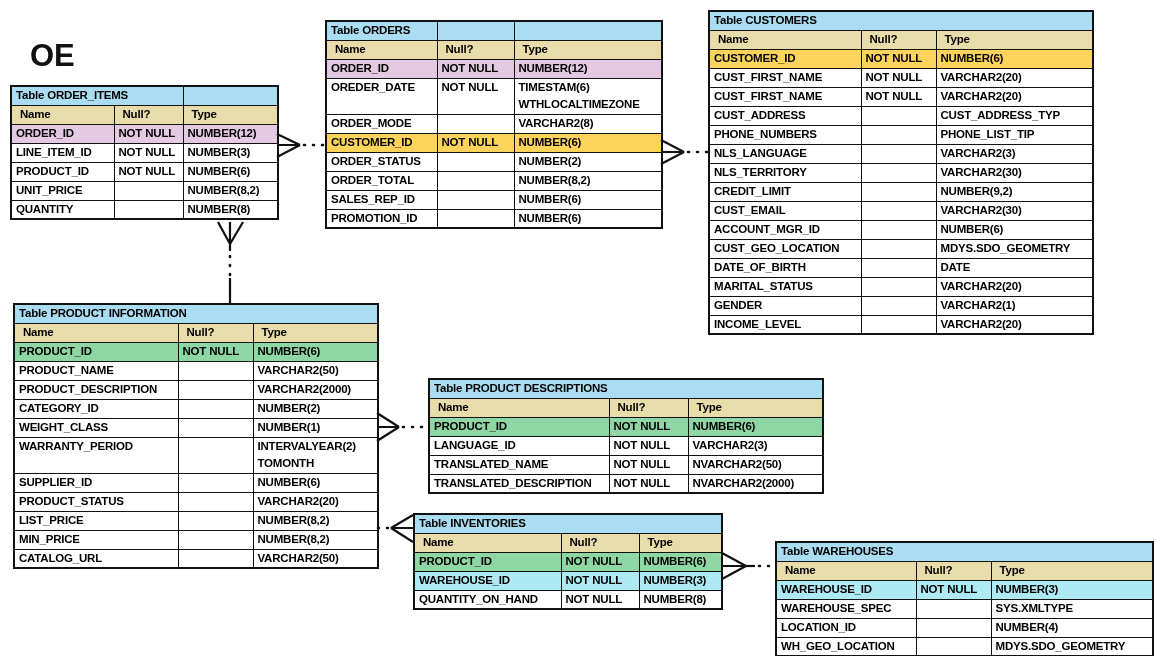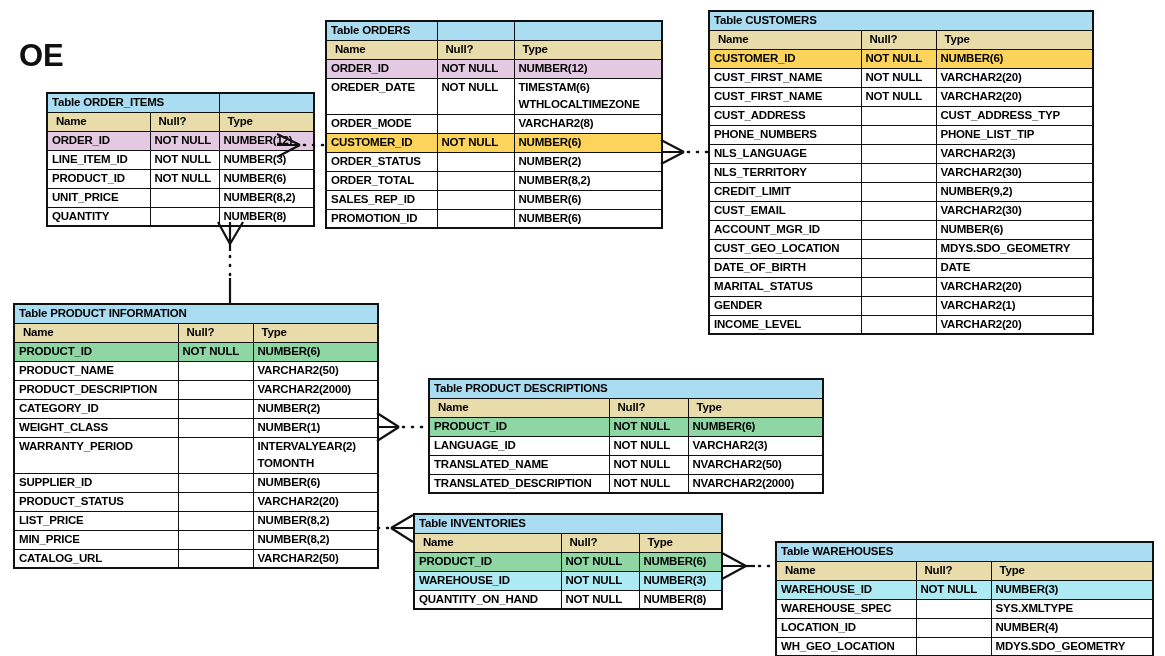--- a/index.html
+++ b/index.html
@@ -2,21 +2,21 @@
 <html style="--header_blue: #aaddf2; --header_tan: #e9dcab; --pink: #e4c9e2; --yellow: #fcd45c; --green: #8ed7a4; --cyan: #aeeaf4;"><head>
 <meta charset="utf-8">
 <style>
   html,body{margin:0;padding:0;}
   body{
     width:1165px;height:656px;position:relative;overflow:hidden;
     background:#fff;font-family:"Liberation Sans",sans-serif;
   }
   #stage{position:absolute;inset:0;}
   .schema-label{
-    position:absolute;left:19px;top:38px;
+    position:absolute;left:30px;top:38px;
     font-size:31px;font-weight:bold;color:#111;letter-spacing:0px;text-align:center;
   }
   .tblbox{position:absolute;}
   table.tbl{
     border-collapse:collapse;table-layout:fixed;background:#fff;
     border:2.6px solid #111;
   }
   table.tbl td{
     border:1.6px solid #111;
     height:19px;box-sizing:border-box;
@@ -36,21 +36,21 @@
   .solidline{stroke:#111;stroke-width:2.2;fill:none;}
   .dotline{stroke:#111;stroke-width:2.6;fill:none;stroke-linecap:round;stroke-dasharray:1 8;}
 </style>
 </head>
 <body>
 
 <div id="stage">
 
   <div class="schema-label">OE</div>
 
-  <div class="tblbox" style="left:10px;top:92px;margin-left:36px;">
+  <div class="tblbox" style="left:10px;top:85px;">
     <table class="tbl" style="width:267px;">
       <colgroup>
           <col style="width:103px">
           <col style="width:69px">
           <col style="width:95px">
         </colgroup>
       <thead>
         <tr class="title-row">
           <td colspan="2">Table ORDER_ITEMS</td>
           <td></td>

